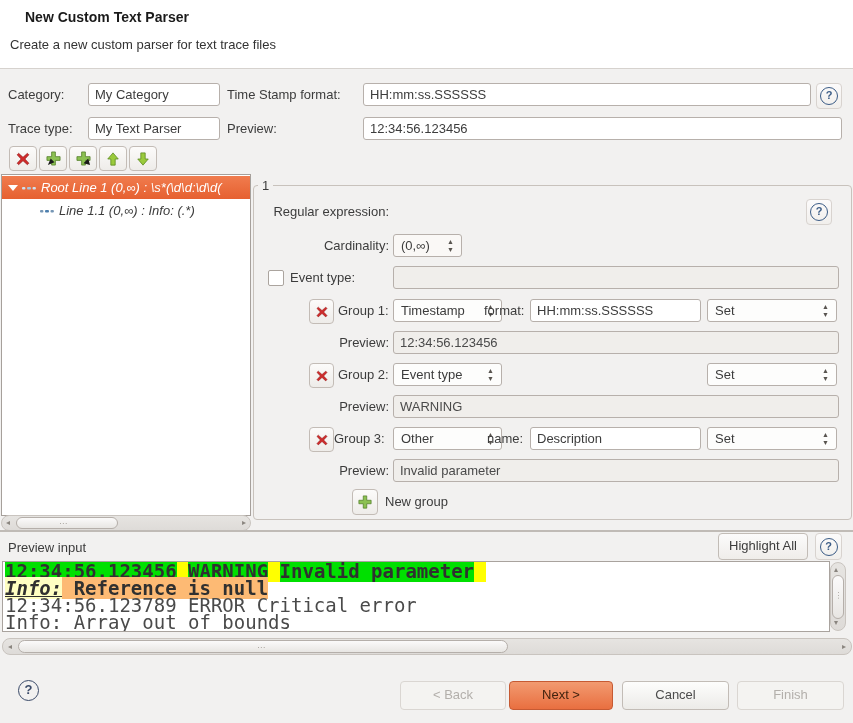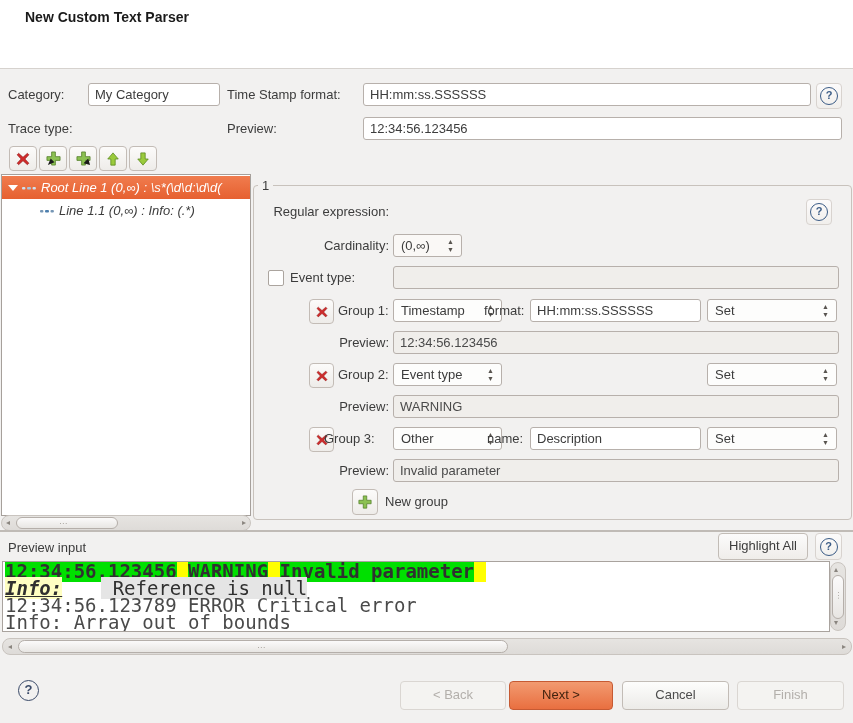--- a/index.html
+++ b/index.html
@@ -47,50 +47,52 @@
   
   .hlbtn{height:25px;border:1px solid #c2bcb6;border-radius:4px;background:linear-gradient(#fcfbfb,#efedea);
          padding:0 10px;line-height:23px;cursor:pointer;}
   .ptext{left:2px;top:561px;width:824px;height:68px;background:#fff;border:1px solid #a9a39e;
          font-family:"DejaVu Sans Mono","Liberation Mono",monospace;font-size:19px;line-height:17px;
          padding:1px 0 0 2px;overflow:hidden;color:#303030;}
   .pline{white-space:pre;}
   .sp-g{background:#00e000;font-weight:bold;}
   .sp-y{background:#ffff00;font-weight:bold;}
   .sp-iy{background:#ffffc2;font-style:italic;font-weight:bold;text-decoration:underline;}
-  .sp-bg2{background:#e5e5e5;font-weight:normal;margin-left:39px;}
+  .sp-bg2{background:#fdba74;font-weight:bold;}
   .sp-p{color:#4a4a4a;}
   
   .sbtrack{background:linear-gradient(#e6e4e1,#dedbd8);border:1px solid #c9c4bf;border-radius:8px;}
   .sbthumb{position:absolute;background:linear-gradient(#fbfafa,#e8e6e3);border:1px solid #b5afaa;border-radius:7px;}
   .sbarrow{position:absolute;color:#8a857f;font-size:8px;line-height:8px;}
   .grip{position:absolute;color:#a39d97;font-size:8px;letter-spacing:1px;}
   
   .btn{position:absolute;height:27px;border:1px solid #c2bcb6;border-radius:4px;
        background:linear-gradient(#fdfdfc,#ecebe8);text-align:center;line-height:25px;color:#4c4c4c;cursor:pointer;}
   .btn.dis{background:#f4f3f1;border-color:#dad6d2;color:#b3afab;cursor:default;}
   .btn.primary{background:linear-gradient(#f29a70,#e96f40);border-color:#c65a33;color:#42230f;}
 </style>
 </head>
 <body>
 
 <div id="app">
 
   <div class="abs header"></div>
   <div class="abs title">New Custom Text Parser</div>
+  <div class="abs subtitle">Create a new custom parser for text trace files</div>
 
   <div class="abs lbl" style="left:8px;top:83px;">Category:</div>
   <div class="abs lbl" style="left:227px;top:83px;">Time Stamp format:</div>
   <div class="abs field" style="left:88px;top:83px;width:118px;">My Category</div>
   <div class="abs field" style="left:363px;top:83px;width:434px;">HH:mm:ss.SSSSSS</div>
   <div class="abs helpbtn" style="left:816px;top:83px;">
       <span class="qmark">?</span>
     </div>
 
   <div class="abs lbl" style="left:8px;top:117px;">Trace type:</div>
+  <div class="abs field" style="left:88px;top:117px;width:118px;">My Text Parser</div>
   <div class="abs lbl" style="left:227px;top:117px;">Preview:</div>
   <div class="abs field" style="left:363px;top:117px;width:465px;">12:34:56.123456</div>
 
   <div class="abs tbtn" style="left:9px;top:146px;">
     <svg width="14" height="14" viewBox="0 0 16 16">
         <path d="M3 1.5 L8 6 L13 1.5 L14.7 3.2 L10.2 8 L14.7 12.8 L13 14.5 L8 10 L3 14.5 L1.3 12.8 L5.8 8 L1.3 3.2 Z" fill="#cf2b2b" stroke="#901717" stroke-width="0.7"></path>
       </svg>
   </div>
   <div class="abs tbtn" style="left:39px;top:146px;">
     <svg width="15" height="15" viewBox="0 0 16 16">
@@ -177,21 +179,21 @@
   <div class="abs combo" style="left:393px;top:363px;width:80px;"><span>Event type</span><span class="spinarrows">▲<br>▼</span></div>
   <div class="abs combo" style="left:707px;top:363px;width:101px;"><span>Set</span><span class="spinarrows">▲<br>▼</span></div>
   <div class="abs lbl lbl-r" style="left:305px;top:395px;width:84px;">Preview:</div>
   <div class="abs field field-dis" style="left:393px;top:395px;width:432px;">WARNING</div>
 
   <div class="abs xbtn" style="left:309px;top:427px;">
     <svg width="12" height="12" viewBox="0 0 16 16">
         <path d="M3 1.5 L8 6 L13 1.5 L14.7 3.2 L10.2 8 L14.7 12.8 L13 14.5 L8 10 L3 14.5 L1.3 12.8 L5.8 8 L1.3 3.2 Z" fill="#cf2b2b" stroke="#901717" stroke-width="0.7"></path>
       </svg>
   </div>
-  <div class="abs lbl" style="left:324px;top:427px;">Group 3:</div>
+  <div class="abs lbl" style="left:334px;top:427px;">Group 3:</div>
   <div class="abs combo" style="left:393px;top:427px;width:80px;"><span>Other</span><span class="spinarrows">▲<br>▼</span></div>
   <div class="abs lbl" style="left:487px;top:427px;">name:</div>
   <div class="abs field" style="left:530px;top:427px;width:157px;">Description</div>
   <div class="abs combo" style="left:707px;top:427px;width:101px;"><span>Set</span><span class="spinarrows">▲<br>▼</span></div>
   <div class="abs lbl lbl-r" style="left:305px;top:459px;width:84px;">Preview:</div>
   <div class="abs field field-dis" style="left:393px;top:459px;width:432px;">Invalid parameter</div>
 
   <div class="abs newgrpbtn" style="left:352px;top:489px;">
     <svg width="14" height="14" viewBox="0 0 16 16">
         <path d="M6 1 H10 V6 H15 V10 H10 V15 H6 V10 H1 V6 H6 Z" fill="#8cc152" stroke="#4e7a23" stroke-width="0.8"></path>

